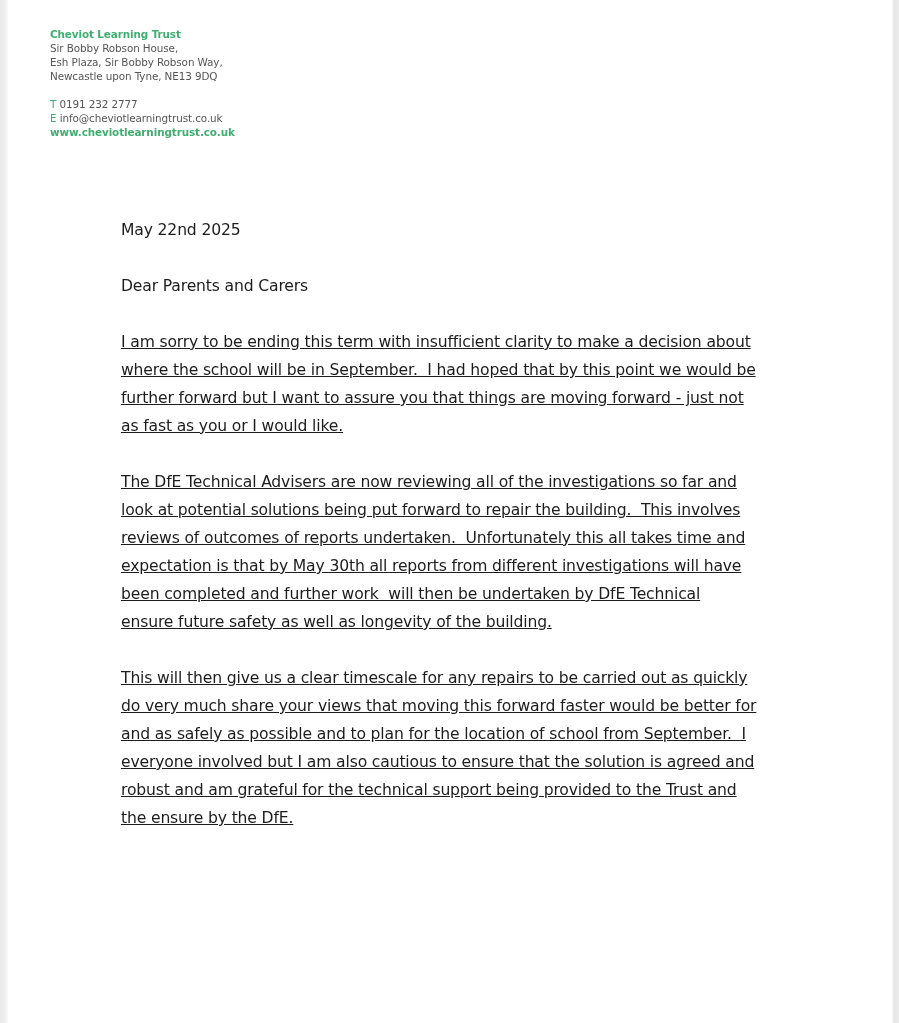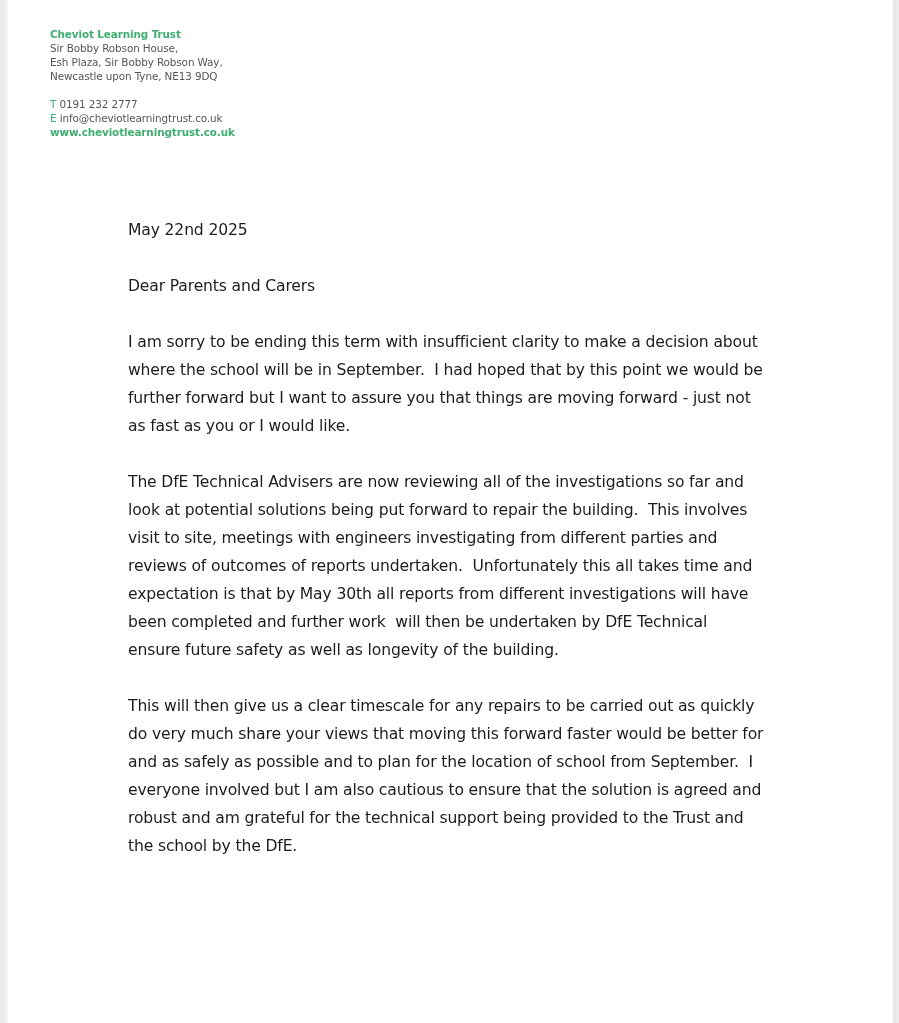--- a/index.html
+++ b/index.html
@@ -39,34 +39,35 @@
     .lh-org {
       color: #3fae70;
       font-weight: bold;
     }
     .lh-gap { height: 14px; }
     .lh-label { color: #3fae70; }
     .lh-web { color: #3fae70; font-weight: bold; }
 
     .letter {
       position: absolute;
-      left: 120px;
+      left: 113px;
       top: 216px;
       width: 700px;
       font-size: 15.6px;
       color: #1c1c1c;
       letter-spacing: -0.15px;
     }
     .date { line-height: 28px; }
     .salutation { margin-top: 28px; line-height: 28px; }
     .para { margin-top: 28px; }
     .line {
       display: block;
       line-height: 28px;
       white-space: pre;
+      text-decoration: underline;
     }
   </style>
 </head>
 <body>
 
 <div class="edge-left"></div>
 <div class="edge-right"></div>
 
 <div class="page">
 
@@ -94,30 +95,29 @@
     <div class="para">
       <span class="line">I am sorry to be ending this term with insufficient clarity to make a decision about</span>
       <span class="line">where the school will be in September.  I had hoped that by this point we would be</span>
       <span class="line">further forward but I want to assure you that things are moving forward - just not</span>
       <span class="line">as fast as you or I would like.</span>
     </div>
 
     <div class="para">
       <span class="line">The DfE Technical Advisers are now reviewing all of the investigations so far and</span>
       <span class="line">look at potential solutions being put forward to repair the building.  This involves</span>
-      <span class="line">visit to site, meetings with engineers investigating from different parties and</span>
       <span class="line">reviews of outcomes of reports undertaken.  Unfortunately this all takes time and</span>
       <span class="line">expectation is that by May 30th all reports from different investigations will have</span>
       <span class="line">been completed and further work  will then be undertaken by DfE Technical</span>
       <span class="line">ensure future safety as well as longevity of the building.</span>
     </div>
 
     <div class="para">
       <span class="line">This will then give us a clear timescale for any repairs to be carried out as quickly</span>
       <span class="line">do very much share your views that moving this forward faster would be better for</span>
       <span class="line">and as safely as possible and to plan for the location of school from September.  I</span>
       <span class="line">everyone involved but I am also cautious to ensure that the solution is agreed and</span>
       <span class="line">robust and am grateful for the technical support being provided to the Trust and</span>
-      <span class="line">the school by the DfE.</span>
+      <span class="line">the ensure by the DfE.</span>
     </div>
   </div>
 
 </div>
 
 </body></html>

